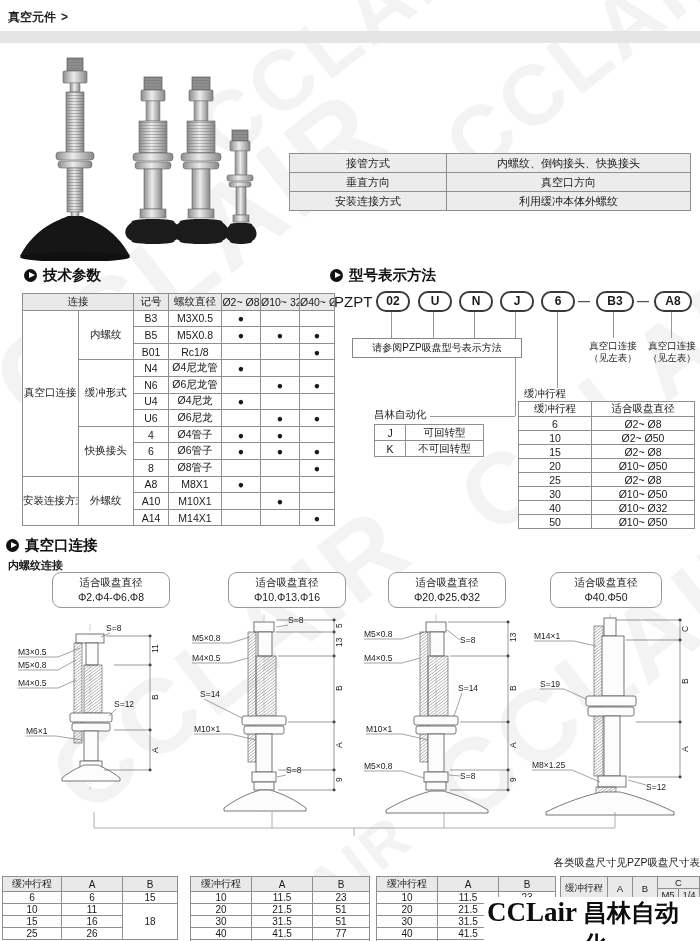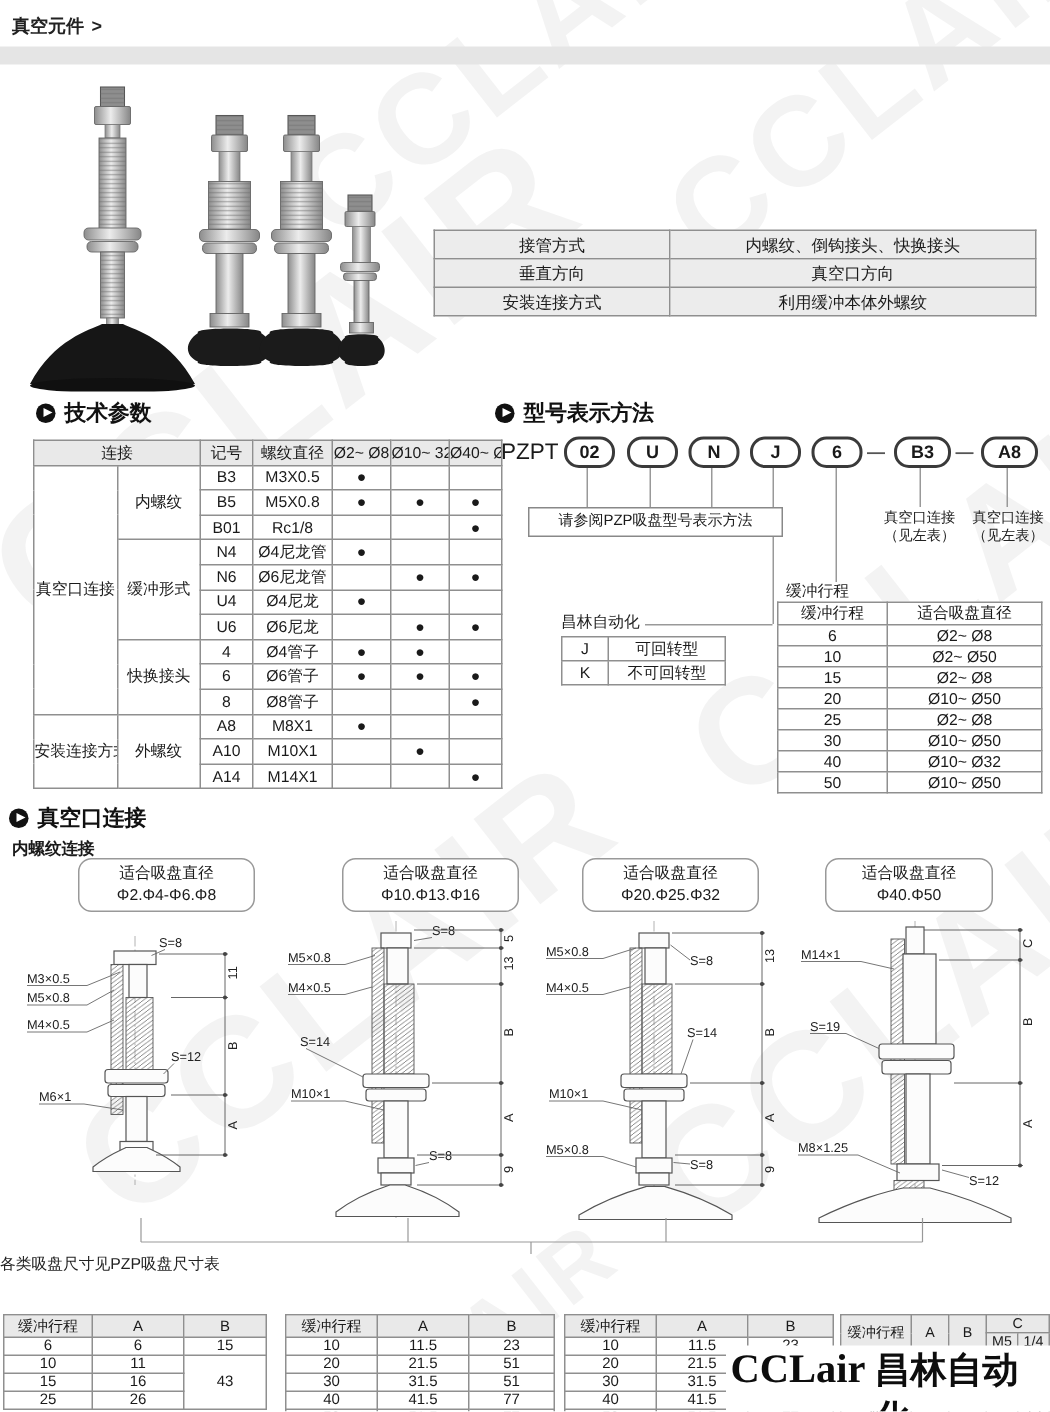--- a/index.html
+++ b/index.html
@@ -46,21 +46,21 @@
   .dt{font-size:8.5px;fill:#222;}
   .part{fill:#fcfcfc;stroke:#555;stroke-width:0.8;}
   .hat{fill:url(#hatch);stroke:#555;stroke-width:0.6;}
   .ln{stroke:#666;stroke-width:0.6;fill:none;}
   .cl{stroke:#999;stroke-width:0.5;stroke-dasharray:7 2 1.5 2;}
   .dim{stroke:#555;stroke-width:0.6;fill:none;}
   
   .logo{position:absolute;z-index:6;background:#fff;padding:0 3px;display:flex;align-items:baseline;gap:6px;}
   .logo .en{font-family:"Liberation Serif","DejaVu Serif",serif;font-weight:bold;font-size:27px;color:#0d0d0d;}
   .logo .cn{font-weight:bold;font-size:24px;color:#0d0d0d;}
-  .cnote{position:absolute;font-size:10.5px;text-align:left;color:#222;}
+  .cnote{position:absolute;font-size:10.5px;text-align:right;color:#222;margin-top:20px;}
 </style>
 </head>
 <body>
 
 <div id="page">
 
   <svg width="0" height="0" style="position:absolute">
     <defs>
       <pattern id="hatch" width="4" height="3" patternUnits="userSpaceOnUse">
         <path d="M0 3 L4 0" stroke="#777" stroke-width="0.6"></path>
@@ -580,21 +580,21 @@
       <td class="hd">B</td>
     </tr>
     <tr>
       <td>6</td>
       <td>6</td>
       <td>15</td>
     </tr>
     <tr>
       <td>10</td>
       <td>11</td>
-      <td rowspan="3">43</td>
+      <td rowspan="3">18</td>
     </tr>
     <tr>
       <td>15</td>
       <td>16</td>
     </tr>
     <tr>
       <td>25</td>
       <td>26</td>
     </tr>
   </tbody>

